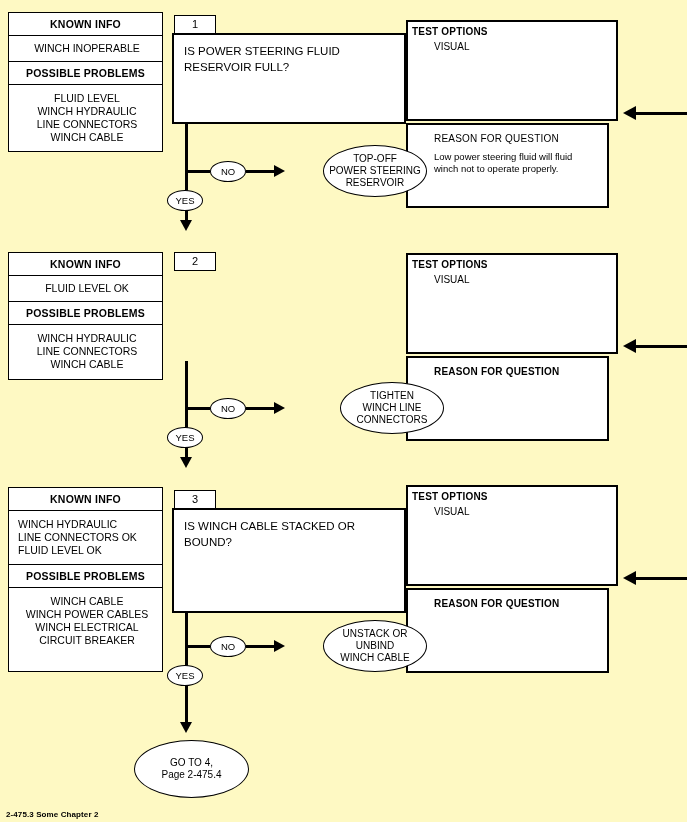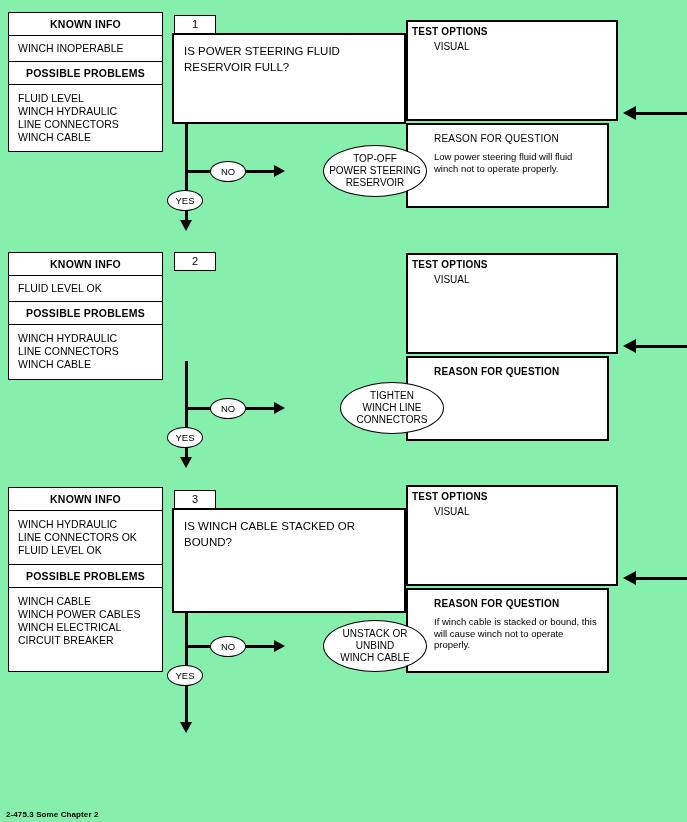--- a/index.html
+++ b/index.html
@@ -9,21 +9,21 @@
   }
   body {
     font-family: "Liberation Sans", sans-serif;
     color: #000000;
   }
   #page {
     position: relative;
     width: 687px;
     height: 822px;
     overflow: hidden;
-    background: #86efac;
+    background: #fef9c3;
   }
   .abs { position: absolute; }
 
   
   .info-panel {
     border: 1.5px solid #000;
     background: #fff;
     box-sizing: border-box;
     width: 155px;
   }
@@ -37,22 +37,22 @@
     box-sizing: border-box;
   }
   .info-body {
     font-size: 10.5px;
     line-height: 13px;
     padding: 7px 6px 7px 9px;
     box-sizing: border-box;
     white-space: pre-line;
     border-bottom: 1.5px solid #000;
   }
-  .info-body.last { border-bottom: none; }
-  .info-body.single { padding: 6px 6px 6px 9px; }
+  .info-body.last { border-bottom: none; text-align: center; }
+  .info-body.single { padding: 6px 6px 6px 9px; text-align: center; }
 
   
   .num-tab {
     border: 1.5px solid #000;
     background: #fff;
     box-sizing: border-box;
     width: 42px;
     height: 19px;
     font-size: 11px;
     text-align: center;
@@ -248,33 +248,34 @@
 
   <div class="abs num-tab" style="left:174px; top:490px;">3</div>
   <div class="abs question-box" style="left:172px; top:508px; width:234px; height:105px;">IS WINCH CABLE STACKED OR BOUND?</div>
 
   <div class="abs test-box" style="left:406px; top:485px; width:212px; height:101px;">
     <div class="test-title">TEST OPTIONS</div>
     <div class="test-item">VISUAL</div>
   </div>
   <div class="abs reason-box" style="left:406px; top:588px; width:203px; height:85px;">
     <div class="reason-title bold">REASON FOR QUESTION</div>
-    <div class="reason-text">If winch cable is stacked or bound, this will cause winch not to operate properly.</div>
   </div>
   <div class="abs hline" style="left:636px; top:577px; width:51px;"></div>
   <div class="abs arrow-left" style="left:623px; top:571px;"></div>
 
   <div class="abs vline" style="left:185px; top:599px; height:97px;"></div>
   <div class="abs hline" style="left:185px; top:645px; width:25px;"></div>
   <div class="abs oval oval-small" style="left:210px; top:636px;">NO</div>
   <div class="abs hline" style="left:246px; top:645px; width:29px;"></div>
   <div class="abs arrow-right" style="left:274px; top:640px;"></div>
   <div class="abs oval oval-action" style="left:295px; top:620px; white-space:pre-line;">UNSTACK OR
 UNBIND
 WINCH CABLE</div>
   <div class="abs oval oval-small" style="left:167px; top:665px;">YES</div>
   <div class="abs vline" style="left:185px; top:686px; height:40px;"></div>
   <div class="abs arrow-down" style="left:180px; top:722px;"></div>
 
+  <div class="abs oval oval-goto" style="left:134px; top:740px; width:115px; height:58px; white-space:pre-line;">GO TO 4,
+Page 2-475.4</div>
 
   <div class="abs footer" style="left:6px; top:810px;">2-475.3 Some Chapter 2</div>
 
 </div>
 
 </body></html>

